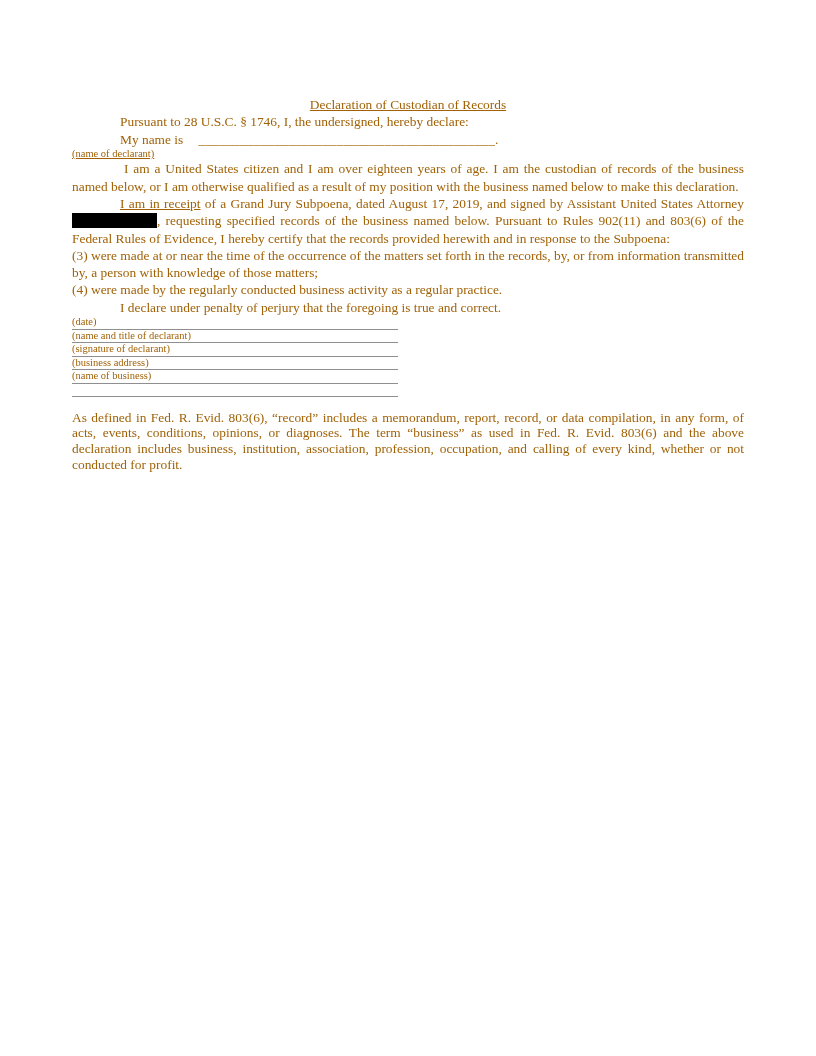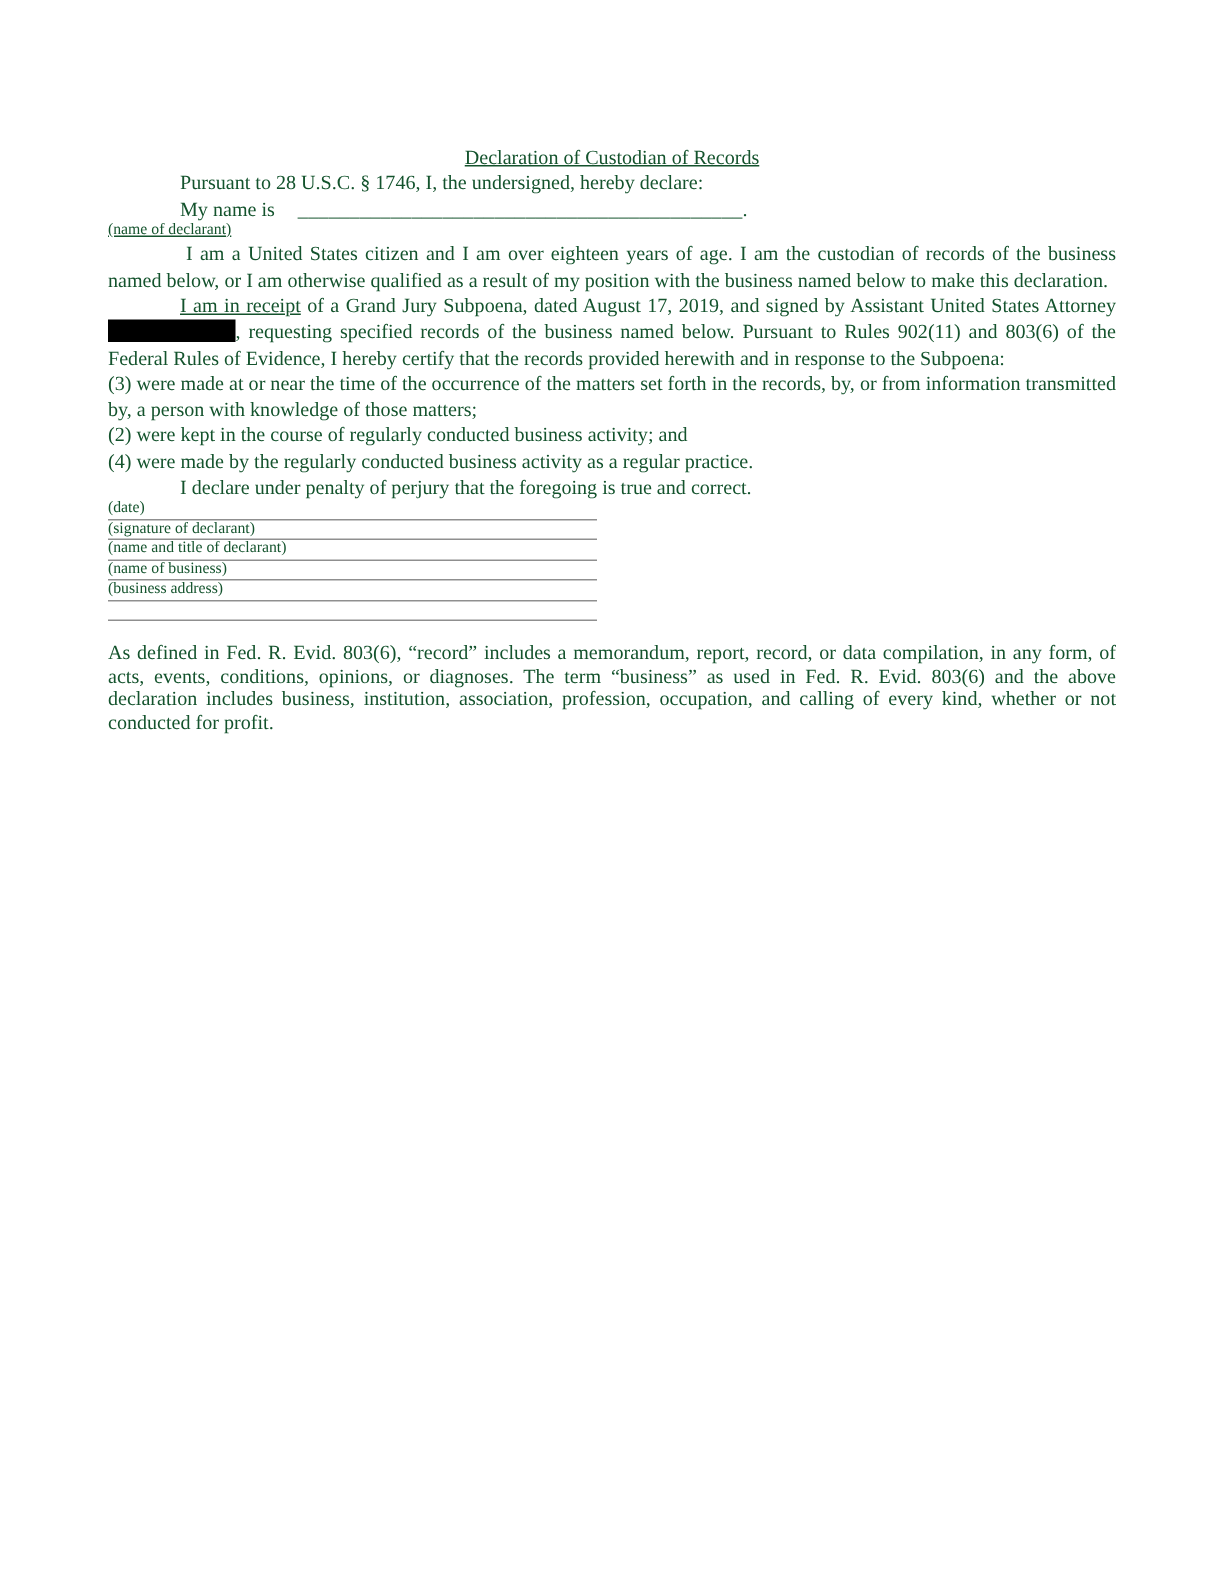--- a/index.html
+++ b/index.html
@@ -6,21 +6,21 @@
   .page {
     position: relative;
     width: 816px;
     height: 1056px;
     box-sizing: border-box;
     padding: 96px 72px 0 72px;
     background: #ffffff;
     font-family: "Liberation Serif", serif;
     font-size: 13.4px;
     line-height: 17.3px;
-    color: #14532d;
+    color: #a16207;
     overflow: hidden;
   }
   .page p, .page div { margin: 0; }
   .doc-title {
     text-align: center;
     text-decoration: underline;
   }
   .intro        { margin-top: 16px; text-indent: 48px; }
   .name-line    { margin-top: 16px; text-indent: 48px; }
   .blank-text   { letter-spacing: 0.2px; margin-left: 12px; }
@@ -62,43 +62,42 @@
   <p class="intro">Pursuant to 28 U.S.C. § 1746, I, the undersigned, hereby declare:</p>
 
   <div class="name-line"><span>My name is </span><span class="blank-text">___________________________________________</span><span>.</span></div>
   <div class="small-label name-label">(name of declarant)</div>
 
   <p class="para citizen-para">I am a United States citizen and I am over eighteen years of age.  I am the custodian of records of the business named below, or I am otherwise qualified as a result of my position with the business named below to make this declaration.</p>
 
   <p class="para receipt-para"><span class="underline-phrase">I am in receipt</span><span> of a Grand Jury Subpoena, dated August 17, 2019, and signed by Assistant United States Attorney </span><span class="redaction-box"></span><span>, requesting specified records of the business named below.  Pursuant to Rules 902(11) and 803(6) of the Federal Rules of Evidence, I hereby certify that the records provided herewith and in response to the Subpoena:</span></p>
 
   <p class="list-item item-1">(3) were made at or near the time of the occurrence of the matters set forth in the records, by, or from information transmitted by, a person with knowledge of those matters;</p>
-  <p class="list-item item-2">(2) were kept in the course of regularly conducted business activity; and</p>
   <p class="list-item item-3">(4) were made by the regularly conducted business activity as a regular practice.</p>
 
   <p class="declare-line">I declare under penalty of perjury that the foregoing is true and correct.</p>
 
   <div class="small-label date-label">(date)</div>
 
   <div class="sig-block">
     <div class="sig-row">
       <div class="sig-line"></div>
+      <div class="sig-label">(name and title of declarant)</div>
+    </div>
+    <div class="sig-row">
+      <div class="sig-line"></div>
       <div class="sig-label">(signature of declarant)</div>
     </div>
     <div class="sig-row">
       <div class="sig-line"></div>
-      <div class="sig-label">(name and title of declarant)</div>
+      <div class="sig-label">(business address)</div>
     </div>
     <div class="sig-row">
       <div class="sig-line"></div>
       <div class="sig-label">(name of business)</div>
-    </div>
-    <div class="sig-row">
-      <div class="sig-line"></div>
-      <div class="sig-label">(business address)</div>
     </div>
     <div class="sig-row">
       <div class="sig-line"></div>
       <div class="sig-label"></div>
     </div>
     <div class="sig-row">
       <div class="sig-line"></div>
       <div class="sig-label"></div>
     </div>
   </div>

